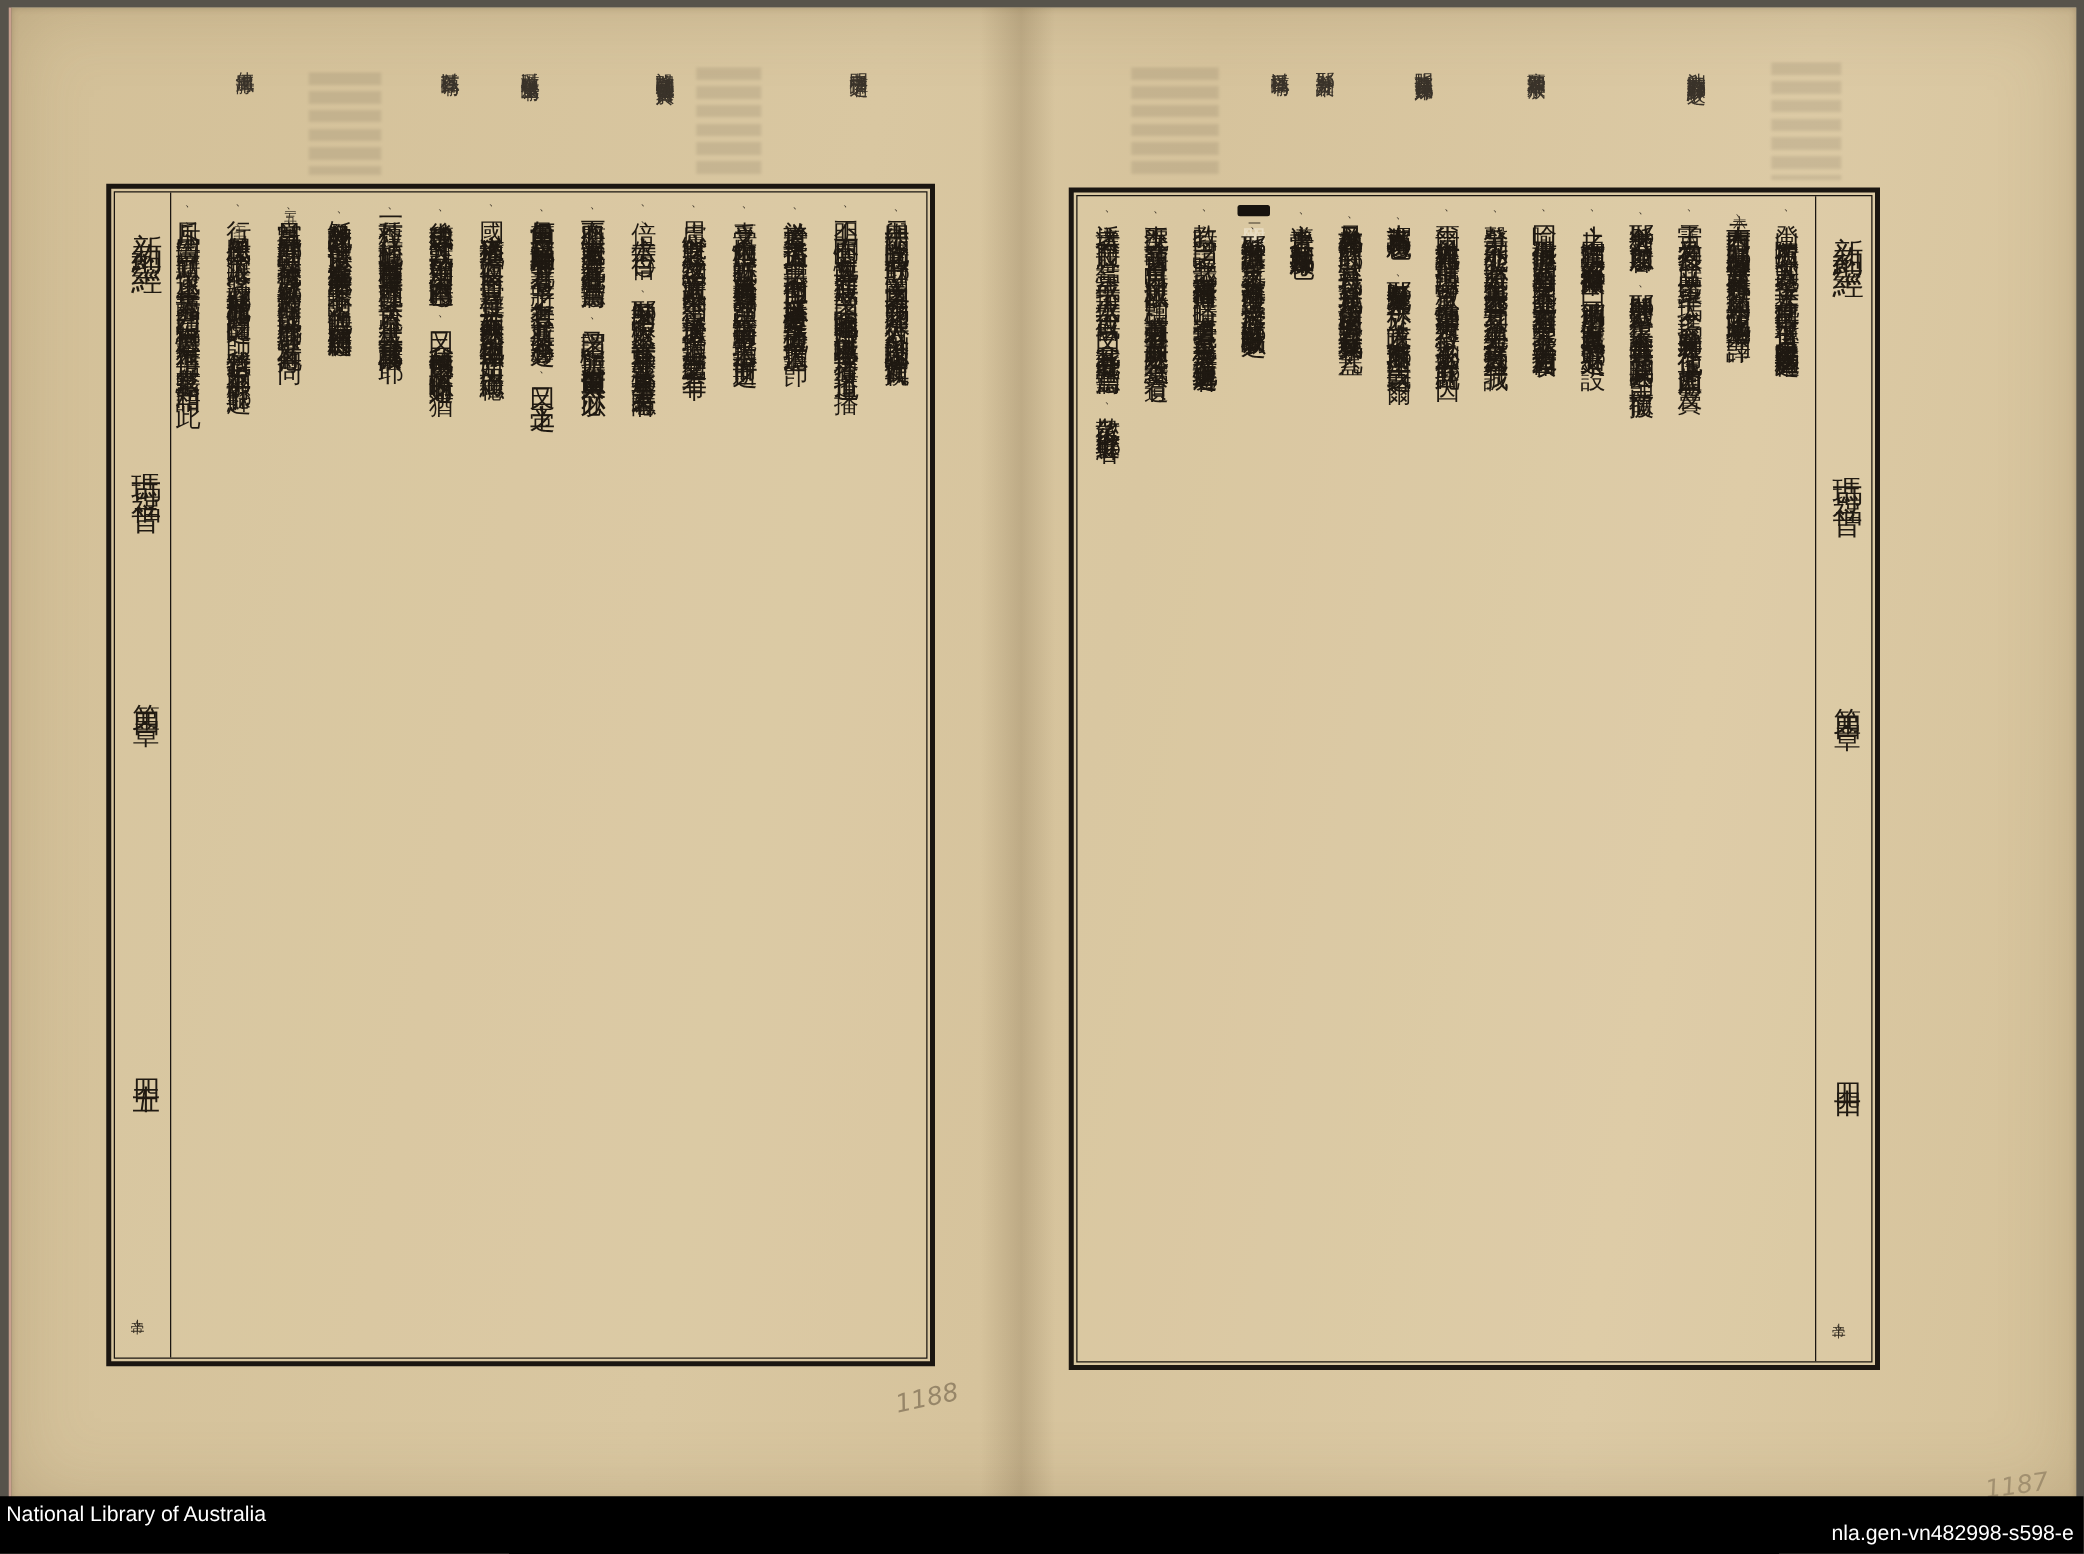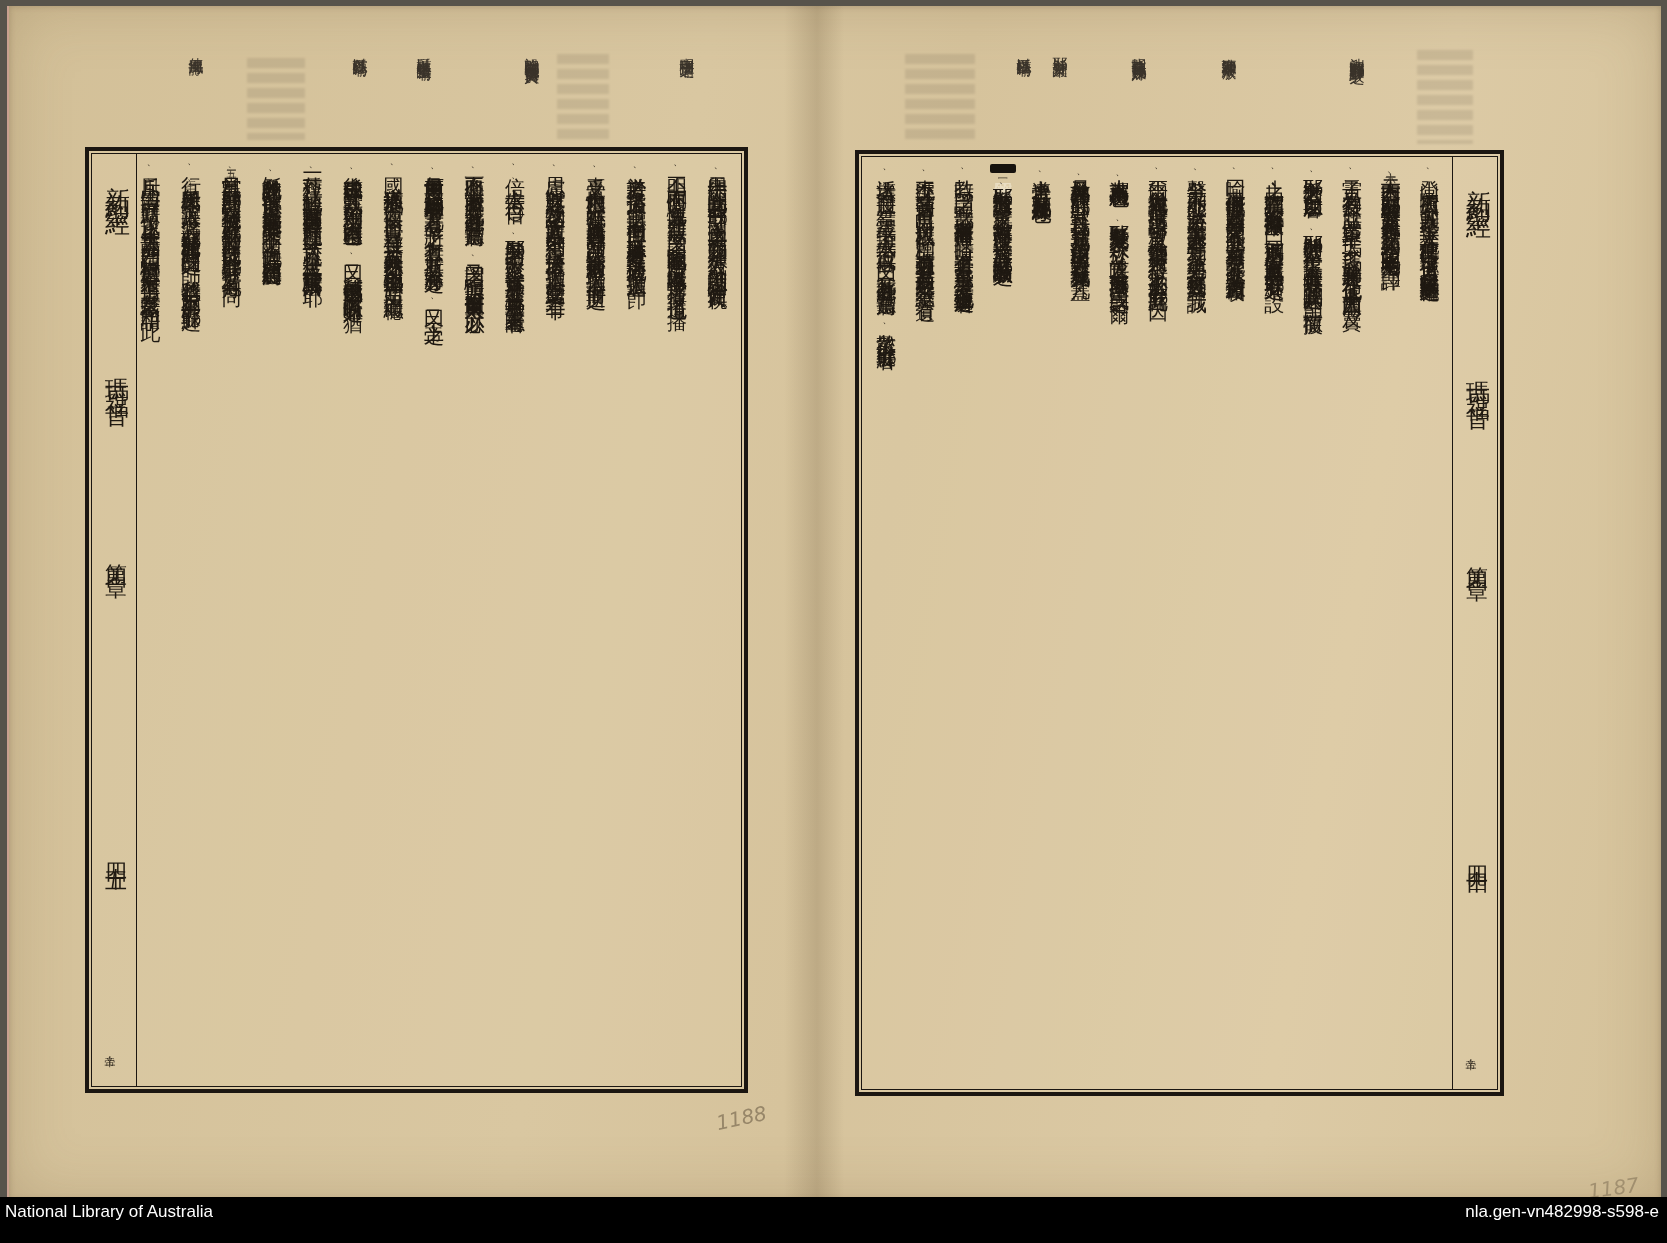--- a/index.html
+++ b/index.html
@@ -13,21 +13,21 @@
     border-left:2px solid #c9a08f;}
   #fold{position:absolute;left:775px;top:0;width:60px;height:100%;
     background:linear-gradient(90deg,rgba(100,80,50,0) 0%,rgba(100,80,50,.18) 45%,rgba(100,80,50,.22) 55%,rgba(100,80,50,0) 100%);}
   #page-stack{position:absolute;left:7px;right:6px;bottom:29px;height:14px;
     background:linear-gradient(180deg,#bfae87 0%,#cdbb93 30%,#a3916c 55%,#cbb892 75%,#8f7f5f 100%);}
 
   
   #bar{position:absolute;left:0;right:0;bottom:0;height:46px;background:#000;
     color:#fff;font-family:"Liberation Sans","DejaVu Sans",sans-serif;font-size:17px;}
   #bar .l{position:absolute;left:5px;top:5px;}
-  #bar .r{position:absolute;right:8px;top:5px;margin-left:24px;}
+  #bar .r{position:absolute;right:8px;top:20px;margin-left:24px;}
 
   
   .frame{position:absolute;border:4px solid #1b1611;background:rgba(226,211,176,.25);}
   .frame-inner{position:absolute;inset:2px;border:1.5px solid #1b1611;}
   #frame-left{left:85px;top:147px;width:655px;height:938px;}
   #frame-right{left:855px;top:150px;width:641px;height:938px;}
 
   .page-body{position:absolute;inset:3px;padding:7px 3px;box-sizing:border-box;
     writing-mode:vertical-rl;text-orientation:upright;color:#1f1912;}
   #frame-left  .page-body{padding-left:48px;}

